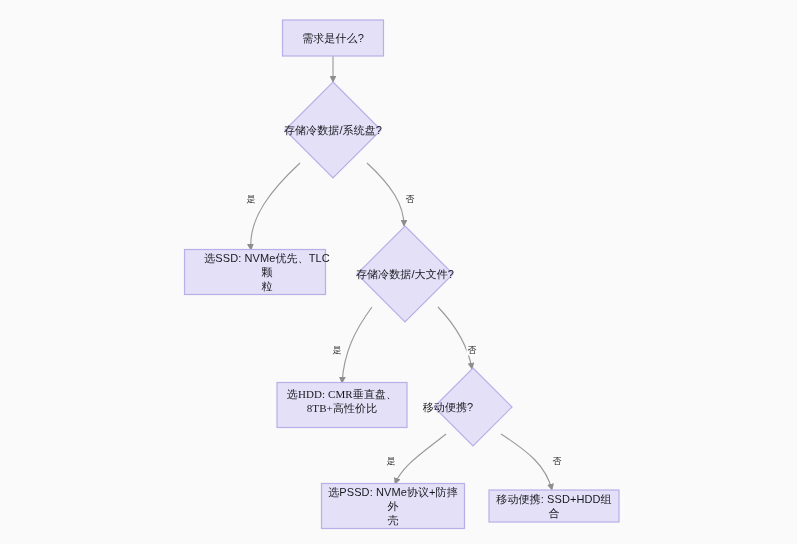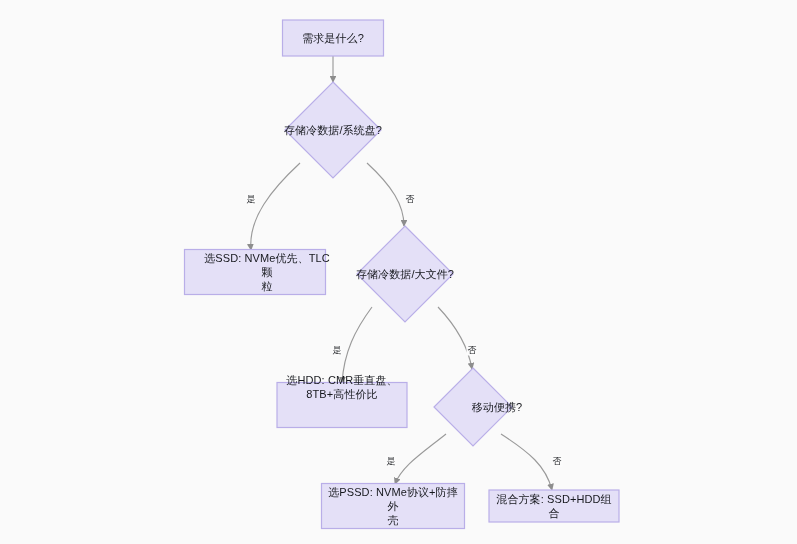--- a/index.html
+++ b/index.html
@@ -93,20 +93,20 @@
       <div class="edge-label" style="left: 410px; top: 199px;">否</div>
       <div class="edge-label" style="left: 337px; top: 350px;">是</div>
       <div class="edge-label" style="left: 472px; top: 350px;">否</div>
       <div class="edge-label" style="left: 391px; top: 461px;">是</div>
       <div class="edge-label" style="left: 557px; top: 461px;">否</div>
       <div class="node-label" style="left: 333px; top: 38px; width: 89px;">需求是什么?</div>
       <div class="node-label" style="left: 333px; top: 130px; width: 138px;">存储冷数据/系统盘?</div>
       <div class="node-label" style="left: 267px; top: 272px; width: 129px;">选SSD:  NVMe优先、TLC颗
 粒</div>
       <div class="node-label" style="left: 405px; top: 274px; width: 138px; text-align: center;">存储冷数据/大文件?</div>
-      <div class="node-label" style="left: 342px; top: 387px; width: 118px;">选HDD:  CMR垂直盘、
+      <div class="node-label" style="left: 342px; top: 401px; width: 118px; font-family: Liberation Serif, serif;">选HDD:  CMR垂直盘、
 8TB+高性价比</div>
-      <div class="node-label" style="left: 497px; top: 407px; width: 120px;">移动便携?</div>
+      <div class="node-label" style="left: 448px; top: 407px; width: 120px;">移动便携?</div>
       <div class="node-label" style="left: 393px; top: 506px; width: 131px;">选PSSD:  NVMe协议+防摔外
 壳</div>
-      <div class="node-label" style="left: 554px; top: 506px; width: 118px;">混合方案:  SSD+HDD组合</div>
+      <div class="node-label" style="left: 554px; top: 506px; width: 118px;">移动便携:  SSD+HDD组合</div>
     </div>
 </div>
 
 </body></html>

